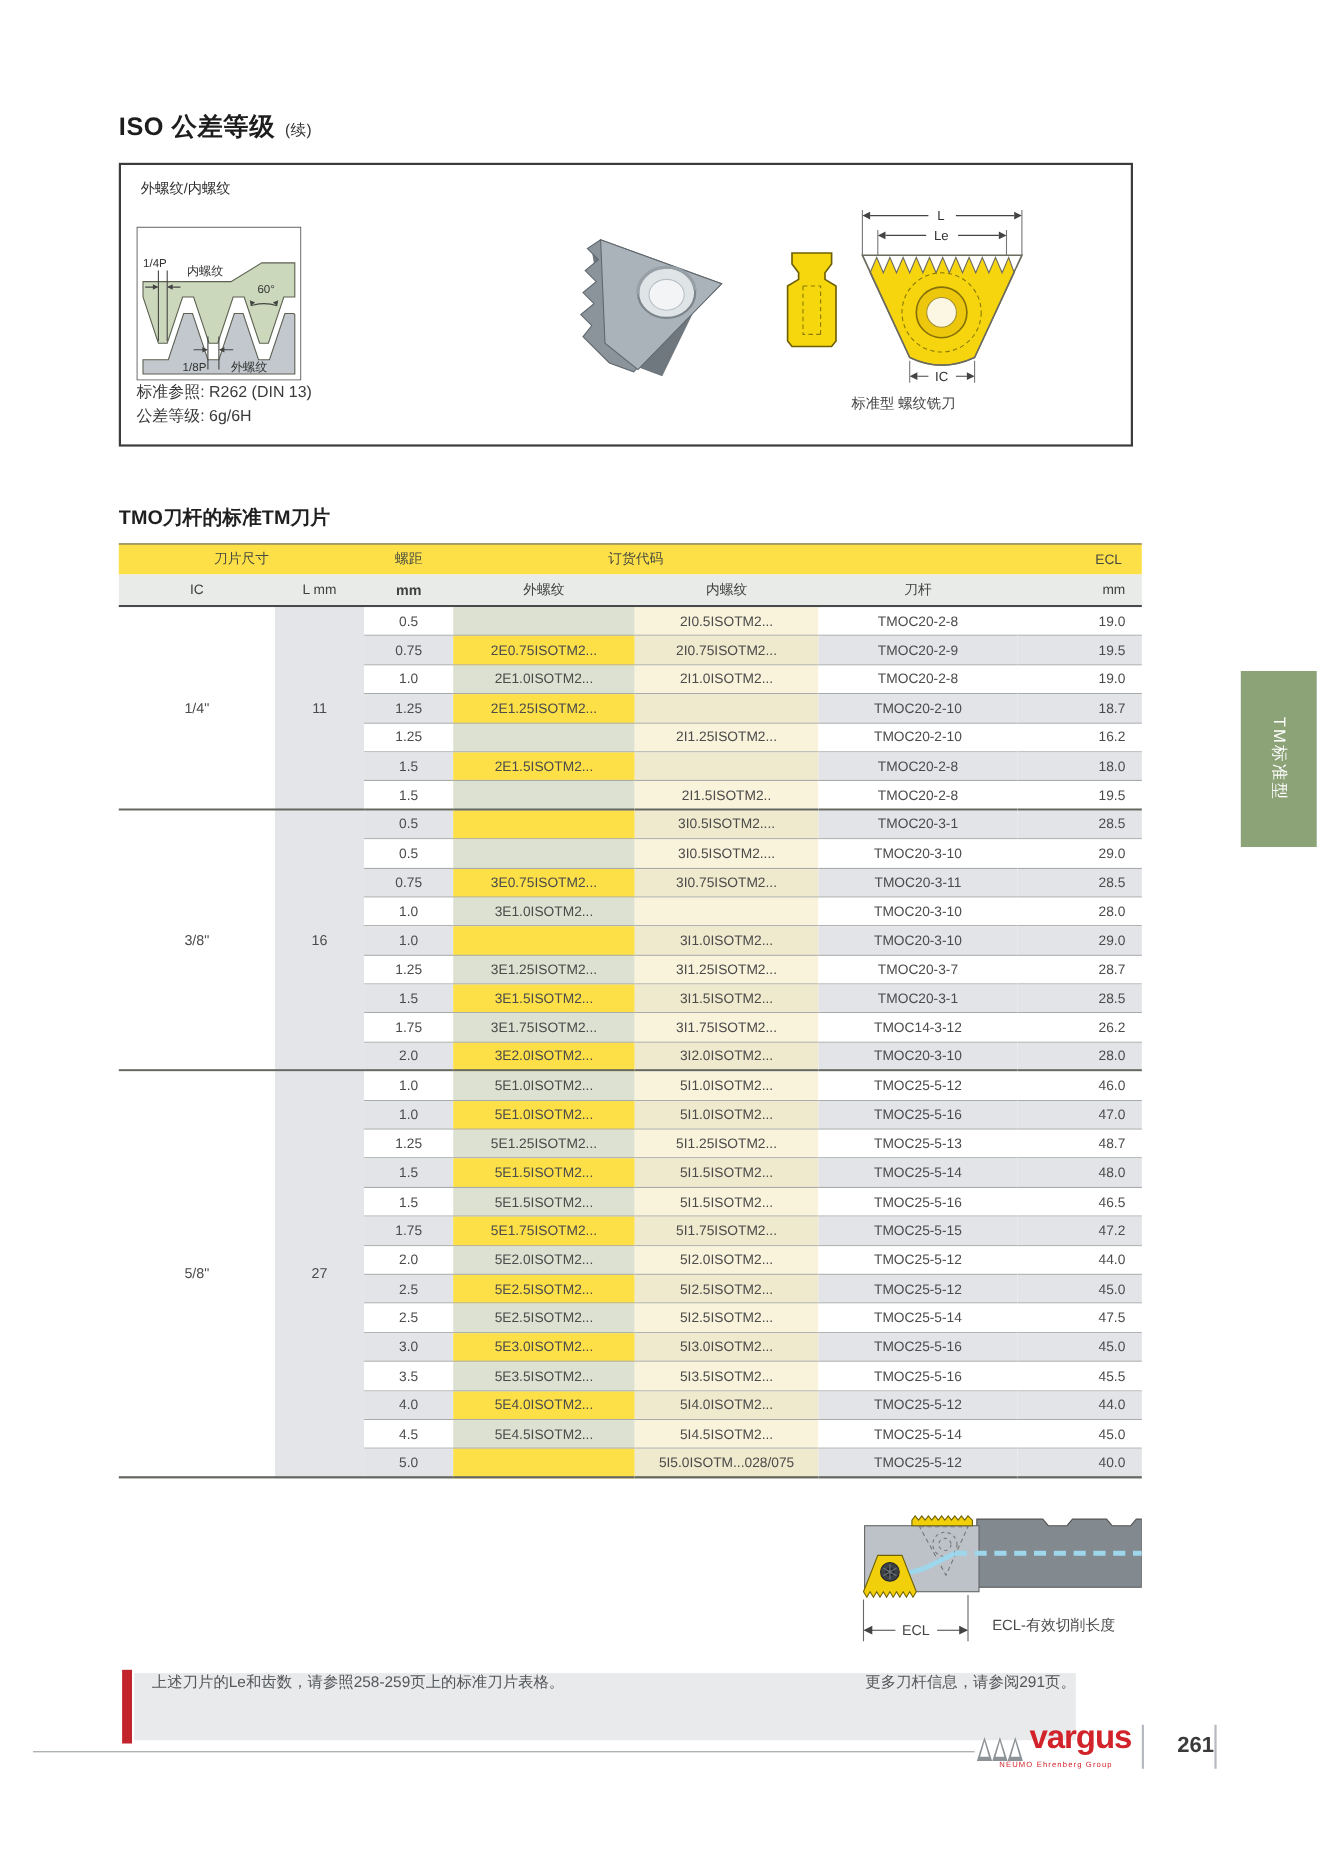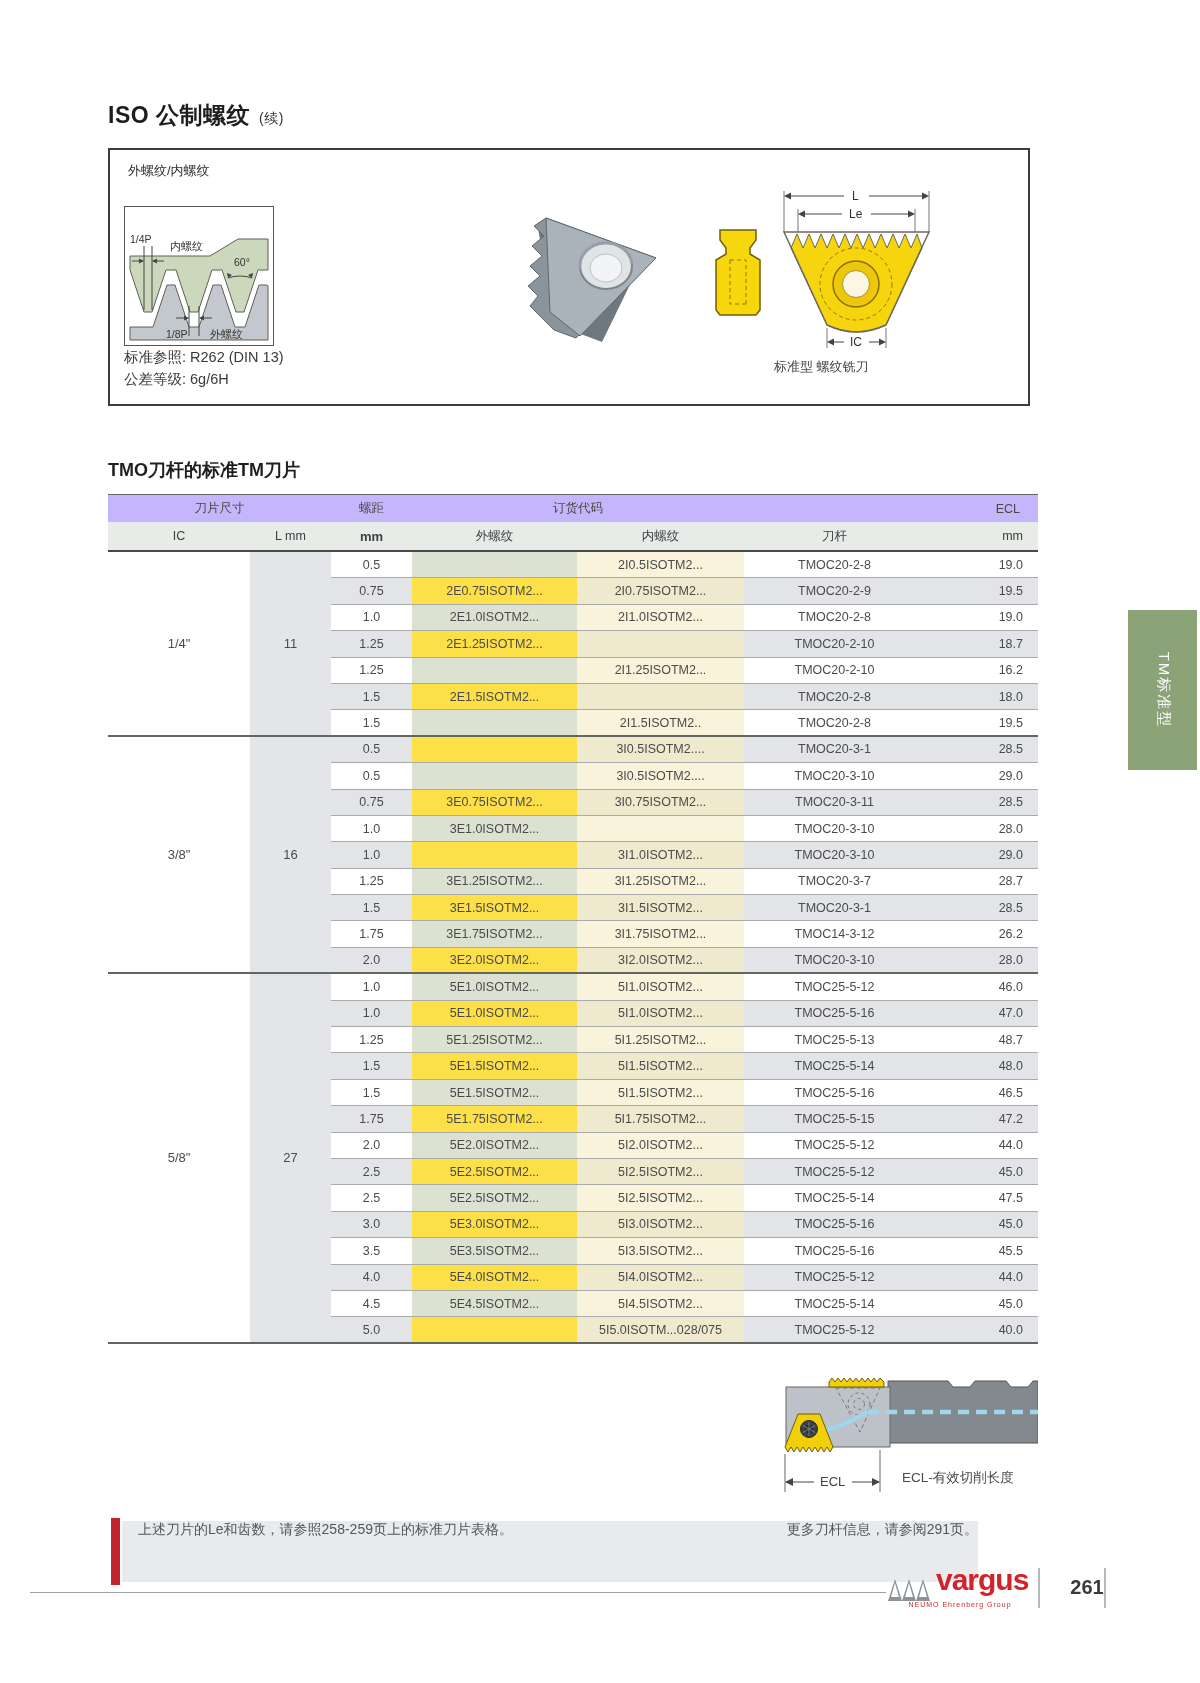--- a/index.html
+++ b/index.html
@@ -16,21 +16,21 @@
   .thread-svg{position:absolute;left:14px;top:56px;}
   .std-ref{position:absolute;left:14px;top:196px;font-size:14.5px;color:#3a3a3a;line-height:22px;}
   .insert3d-svg{position:absolute;left:404px;top:52px;}
   .side-svg{position:absolute;left:600px;top:76px;}
   .front-svg{position:absolute;left:664px;top:36px;}
   .insert-caption{position:absolute;left:664px;top:208px;width:165px;text-align:left;font-size:13px;color:#444;}
 
   
   .tbl-title{position:absolute;left:108px;top:458px;font-size:18px;font-weight:bold;color:#1f1f1f;}
   .tbl{position:absolute;left:108px;top:494px;width:930px;}
-  .band1{position:relative;height:27px;background:#c4b5fd;border-top:1.5px solid #63665c;}
+  .band1{position:relative;height:27px;background:#fde047;border-top:1.5px solid #63665c;}
   .band1 .bl{position:absolute;top:0;height:27px;display:flex;align-items:center;justify-content:center;font-size:12.5px;color:#474a40;}
   .band1 .bl.ecl{justify-content:flex-end;padding-right:18px;box-sizing:border-box;}
   .band2{display:grid;grid-template-columns:142px 81px 81px 165px 167px 181px 113px;height:28px;background:#e9ebe8;border-bottom:2px solid #47494a;}
   .band2 div{display:flex;align-items:center;justify-content:center;font-size:12.5px;color:#3f4140;}
   .band2 .b-pitch{font-weight:bold;font-size:13px;}
   .band2 .b-ecl{justify-content:flex-end;padding-right:15px;box-sizing:border-box;}
   .grid{display:grid;grid-template-columns:142px 81px 81px 165px 167px 181px 113px;grid-auto-rows:26.4px;}
   .cell{display:flex;align-items:center;justify-content:center;font-size:12.5px;color:#4b4b4b;box-sizing:border-box;}
   .c-ic{background:#fff;font-size:13px;}
   .c-l{background:#e3e5e8;font-size:13px;}
@@ -65,21 +65,21 @@
   .side-tab span{position:absolute;left:50%;top:50%;transform:translate(-50%,-50%) rotate(90deg);white-space:nowrap;color:#fff;font-size:15px;letter-spacing:2px;}
 
   svg text{font-family:"Liberation Sans","DejaVu Sans",sans-serif;}
 </style>
 </head>
 <body>
 
 <div class="page">
 
   <div class="page-title">
-    <span>ISO 公制螺纹</span><span class="suffix">(续)</span>
+    <span>ISO 公差等级</span><span class="suffix">(续)</span>
   </div>
 
   <div class="top-box">
     <div class="section-heading">外螺纹/内螺纹</div>
 
     <svg class="thread-svg" width="150" height="140" viewBox="0 0 150 140">
       <rect x="0.5" y="0.5" width="149" height="139" fill="#fff" stroke="#555" stroke-width="1"></rect>
       <path d="M6,50 L86,50 L114,33 L144,33 L144,64 L134,64 L120,106 L112,106 L98,64 L88,64 L74,106 L66,106 L52,64 L42,64 L28,106 L20,106 L6,64 Z" fill="#ccd8bb" stroke="#5c6152" stroke-width="1"></path>
       <path d="M6,121 L29,121 L43,79 L51,79 L65,121 L75,121 L89,79 L97,79 L111,121 L121,121 L135,79 L143,79 L144,80 L144,134 L6,134 Z" fill="#c2c8ce" stroke="#5c6152" stroke-width="1"></path>
 

